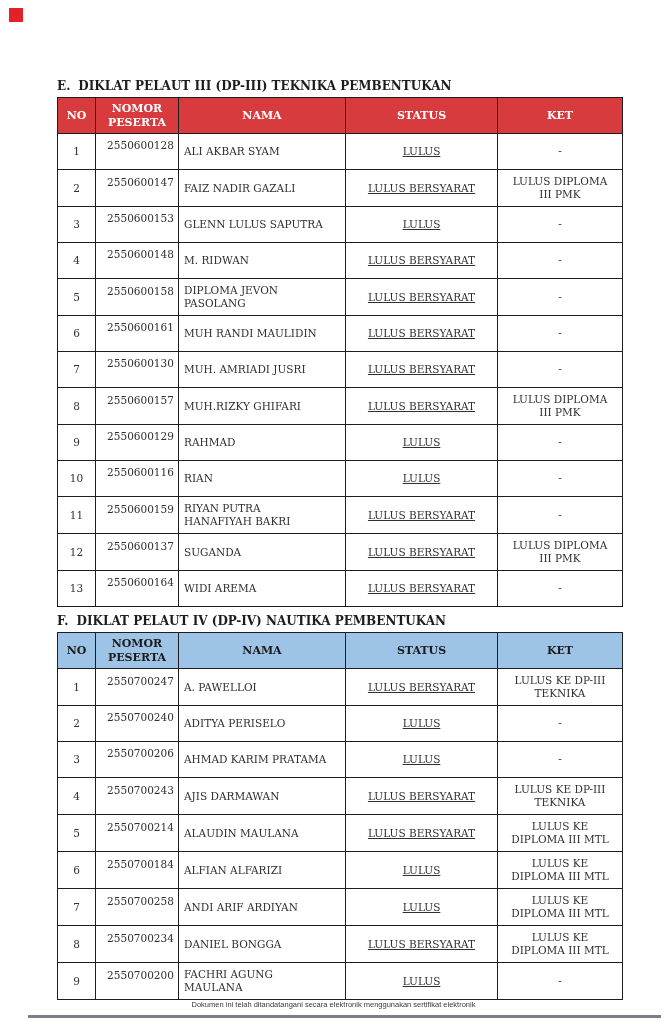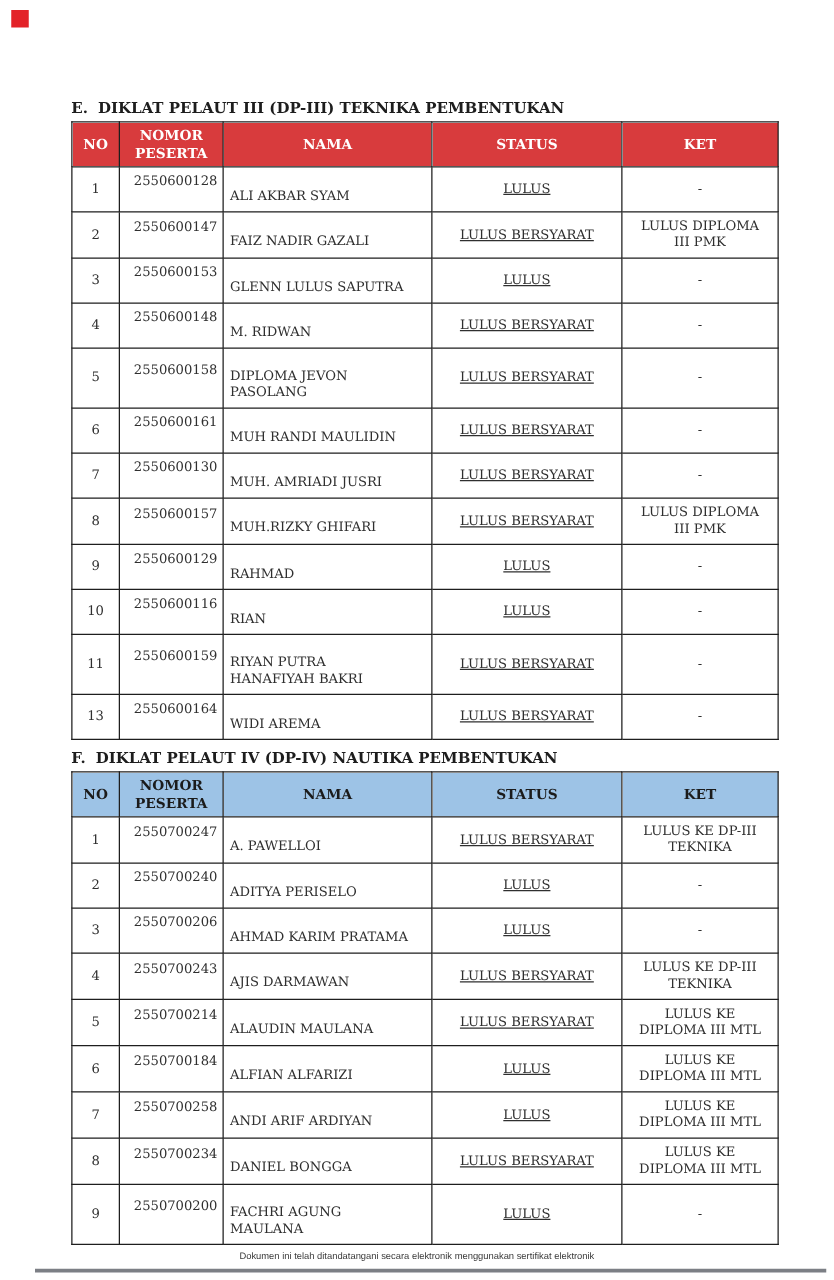--- a/index.html
+++ b/index.html
@@ -47,21 +47,21 @@
     font-size: 11px;
     line-height: 13.5px;
     padding: 4px 2px;
     text-align: center;
   }
   .theme-red th { background: #d83b3d; color: #ffffff; }
   .theme-blue th { background: #9dc3e6; color: #1b1b1b; }
   table.doc-table td { line-height: 13px; color: #2f2f2f; }
   td.col0 { text-align: center; padding: 5px 2px; }
   td.col1 { text-align: center;   padding: 5px 2px 17px 9px; }
-  td.col2 { text-align: left;   padding: 16px 14px 5px 5px; }
+  td.col2 { text-align: left;   padding: 5px 14px 5px 5px; }
   td.col3 { text-align: center; padding: 5px 4px; text-decoration: underline; }
   td.col4 { text-align: center; padding: 5px 11px; }
   .footer-note {
     position: absolute;
     left: 0; right: 0;
     top: 960px;
     text-align: center;
     font-family: "Liberation Sans", sans-serif;
     font-size: 7.5px;
     line-height: 11px;
@@ -180,20 +180,27 @@
             <td class="col4">-</td>
           </tr>
           <tr>
             <td class="col0">11</td>
             <td class="col1">2550600159</td>
             <td class="col2">RIYAN PUTRA HANAFIYAH BAKRI</td>
             <td class="col3">LULUS BERSYARAT</td>
             <td class="col4">-</td>
           </tr>
           <tr>
+            <td class="col0">12</td>
+            <td class="col1">2550600137</td>
+            <td class="col2">SUGANDA</td>
+            <td class="col3">LULUS BERSYARAT</td>
+            <td class="col4">LULUS DIPLOMA III PMK</td>
+          </tr>
+          <tr>
             <td class="col0">13</td>
             <td class="col1">2550600164</td>
             <td class="col2">WIDI AREMA</td>
             <td class="col3">LULUS BERSYARAT</td>
             <td class="col4">-</td>
           </tr>
         </tbody>
     </table>
 
     <div class="section-title second">

